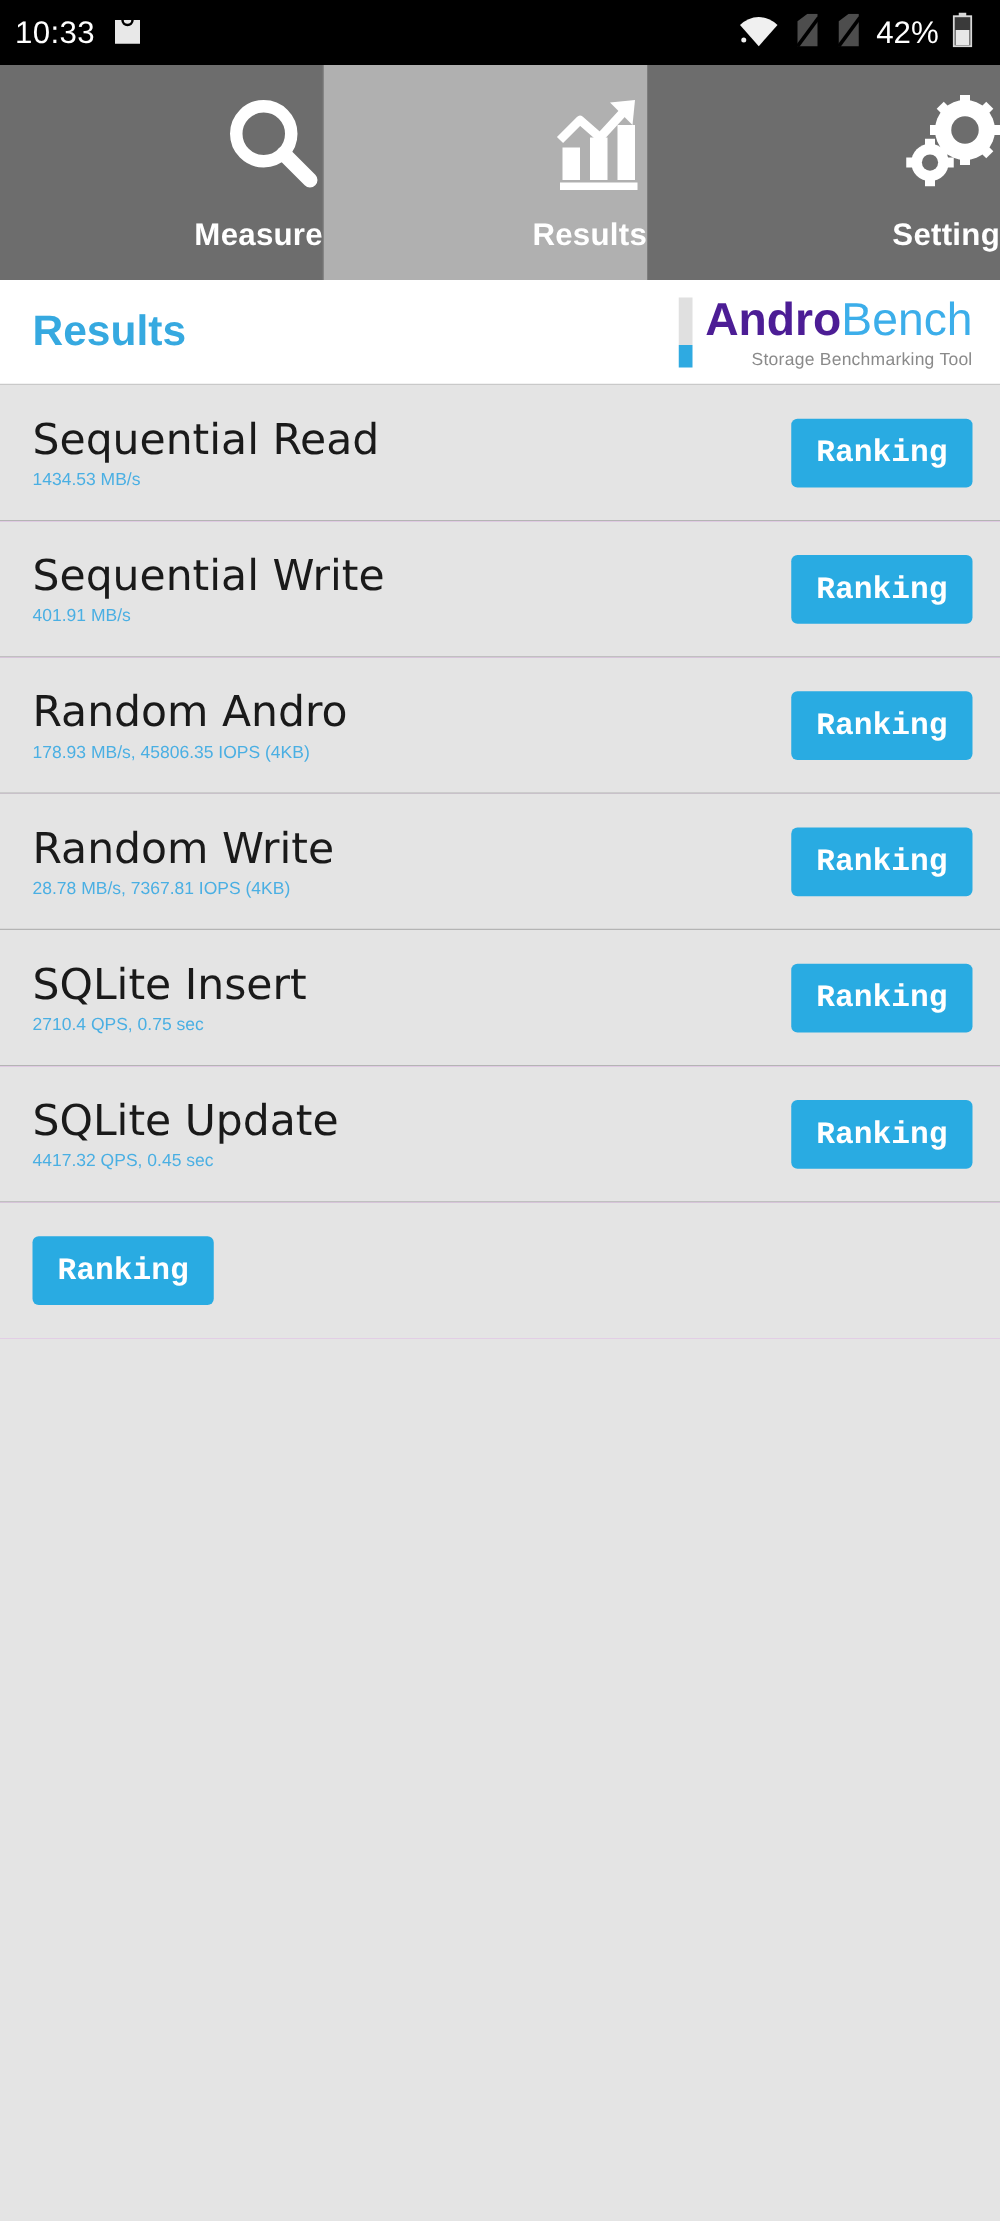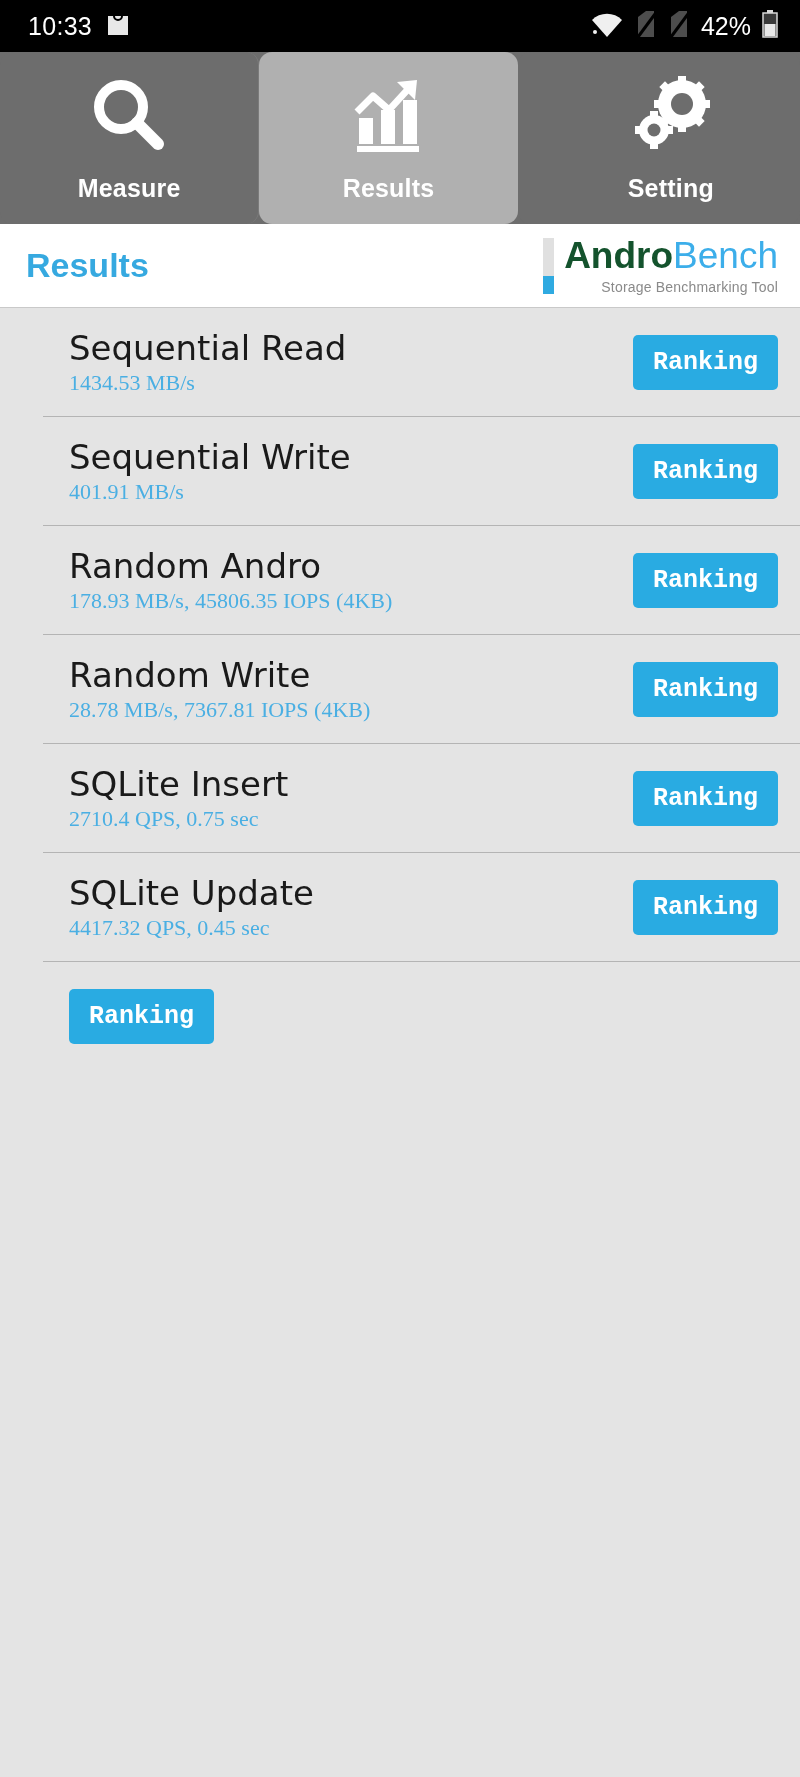--- a/index.html
+++ b/index.html
@@ -7,36 +7,35 @@
     width:800px; height:1777px;
     background:#e4e4e4;
     font-family:"DejaVu Sans", sans-serif;
     overflow:hidden;
   }
 
   
   .status-bar{
     height:52px; background:#000; color:#fff;
     display:flex; align-items:center; justify-content:space-between;
-    padding:0 22px 0 28px;
+    padding:0 22px 0 12px;
   }
   .sb-left{ display:flex; align-items:center; gap:14px; }
   .sb-time{ font-size:25px; font-weight:400; letter-spacing:.3px;
             font-family:"Liberation Sans", sans-serif; }
   .sb-right{ display:flex; align-items:center; gap:11px; }
   .sb-battery-pct{ font-size:25px; font-family:"Liberation Sans", sans-serif; }
 
   
   .tab-bar{ height:172px; display:flex; background:#6d6d6d; }
   .tab{
     flex:1; display:flex; flex-direction:column;
-    align-items:center; justify-content:center;
+    align-items:flex-end; justify-content:center;
     gap:18px; background:#6d6d6d; position:relative;
     border-right:1px solid #7b7b7b;
-    border-radius:13px;
   }
   .tab:last-child{ border-right:none;padding-left:24px; }
   .tab.selected{ background:#b0b0b0; border-right:none; }
   .tab-icon{ height:82px; display:flex; align-items:center; justify-content:center; }
   .tab-label{
     color:#fff; font-size:25px; font-weight:700;
     font-family:"Liberation Sans", sans-serif; letter-spacing:.2px;
   }
 
   
@@ -52,45 +51,45 @@
   }
   .brand{ display:flex; align-items:center; gap:10px; }
   .brand-bar{ width:11px; height:56px; display:flex; flex-direction:column; }
   .brand-bar .bar-top{ flex:1; background:#e0e0e0; }
   .brand-bar .bar-bot{ height:18px; background:#2faae1; }
   .brand-text{ display:flex; flex-direction:column; align-items:flex-end; }
   .brand-name{
     font-size:37px; line-height:1; font-weight:400;
     font-family:"Liberation Sans", sans-serif;
   }
-  .brand-name .andro{ color:#14532d; font-weight:700; }
+  .brand-name .andro{ color:#4c1d95; font-weight:700; }
   .brand-name .bench{ color:#3caeea; font-weight:400; }
   .brand-tagline{
     font-size:14px; color:#8a8a8a; margin-top:5px;
     font-family:"Liberation Sans", sans-serif; letter-spacing:.2px;
   }
 
   
-  .results-list{ background:#d946ef;margin-left:43px; }
+  .results-list{ background:#d946ef; }
   .result-row{
     height:109px; display:flex; align-items:center;
     justify-content:space-between;
     padding:0 22px 0 26px;
     border-bottom:1px solid #b4b4b4;
     background:#e4e4e4;
   }
   .result-row:last-child{ border-bottom:none; }
   .result-info{ display:flex; flex-direction:column; gap:7px; }
   .result-name{
     font-size:34px; color:#1a1a1a; line-height:1;
     font-family:"DejaVu Sans", sans-serif; font-weight:400;
   }
   .result-value{
-    font-size:22px; color:#4aafe3; line-height:1;
-    font-family:Liberation Serif, serif;
+    font-size:14px; color:#4aafe3; line-height:1;
+    font-family:Liberation Sans, sans-serif;
   }
   .ranking-btn{
     background:#29abe2; color:#fff;
     font-size:25px; font-weight:700;
     font-family:Liberation Mono, monospace;
     border:none; border-radius:5px;
     padding:13px 20px; cursor:pointer;
     min-width:133px; text-align:center;
   }
   .list-filler{ background:#e4e4e4; flex:1; }

